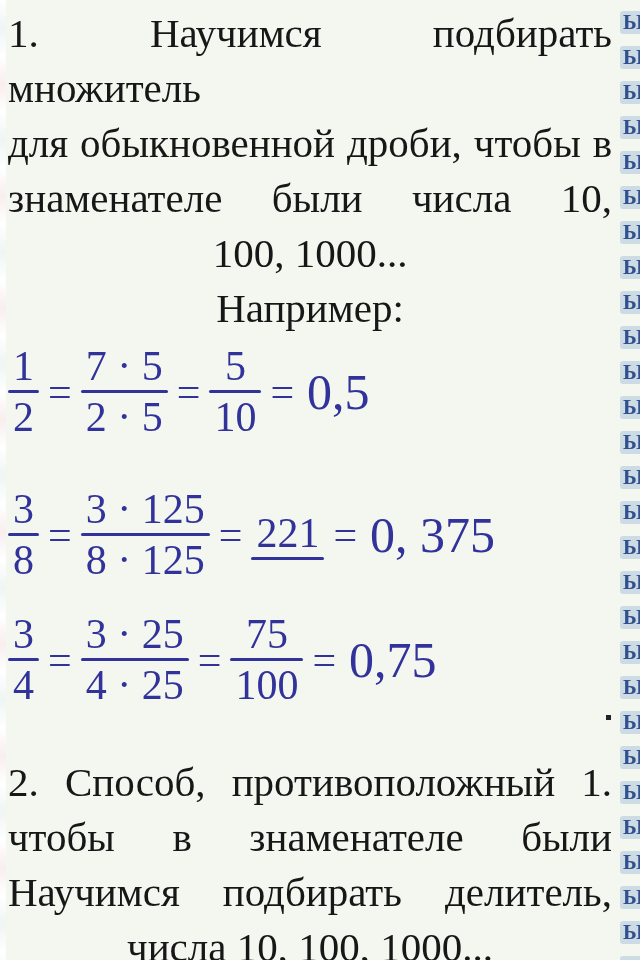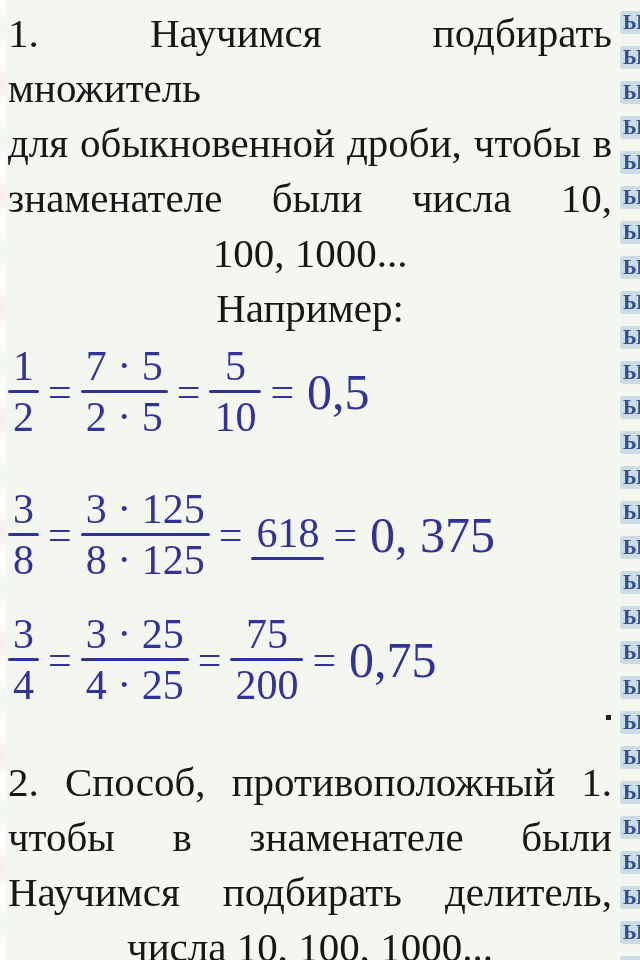--- a/index.html
+++ b/index.html
@@ -160,21 +160,21 @@
         <span class="den">8</span>
       </span>
       <span class="eqsign">=</span>
       <span class="frac">
         <span class="num">3 · 125</span>
         <span class="bar"></span>
         <span class="den">8 · 125</span>
       </span>
       <span class="eqsign">=</span>
       <span class="frac">
-        <span class="num">618</span>
+        <span class="num">221</span>
         <span class="bar"></span>
       </span>
       <span class="eqsign">=</span>
       <span class="decimal">0, 375</span>
     </div>
 
     <div class="eq eq-3">
       <span class="frac">
         <span class="num">3</span>
         <span class="bar"></span>
@@ -183,21 +183,21 @@
       <span class="eqsign">=</span>
       <span class="frac">
         <span class="num">3 · 25</span>
         <span class="bar"></span>
         <span class="den">4 · 25</span>
       </span>
       <span class="eqsign">=</span>
       <span class="frac">
         <span class="num">75</span>
         <span class="bar"></span>
-        <span class="den">200</span>
+        <span class="den">100</span>
       </span>
       <span class="eqsign">=</span>
       <span class="decimal">0,75</span>
     </div>
 
     <div class="para para-2">
       <div class="line just">2. Способ, противоположный 1.</div>
       <div class="line just">чтобы в знаменателе были</div>
       <div class="line just">Научимся подбирать делитель,</div>
       <div class="line left">числа 10, 100, 1000...</div>

